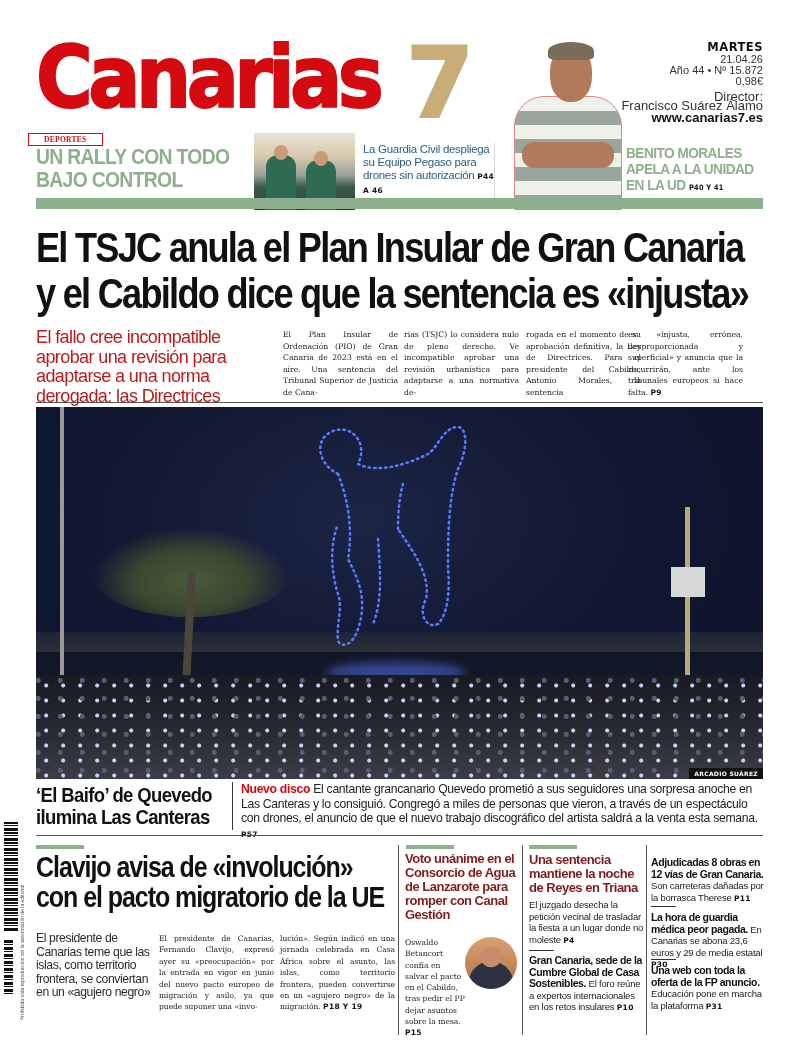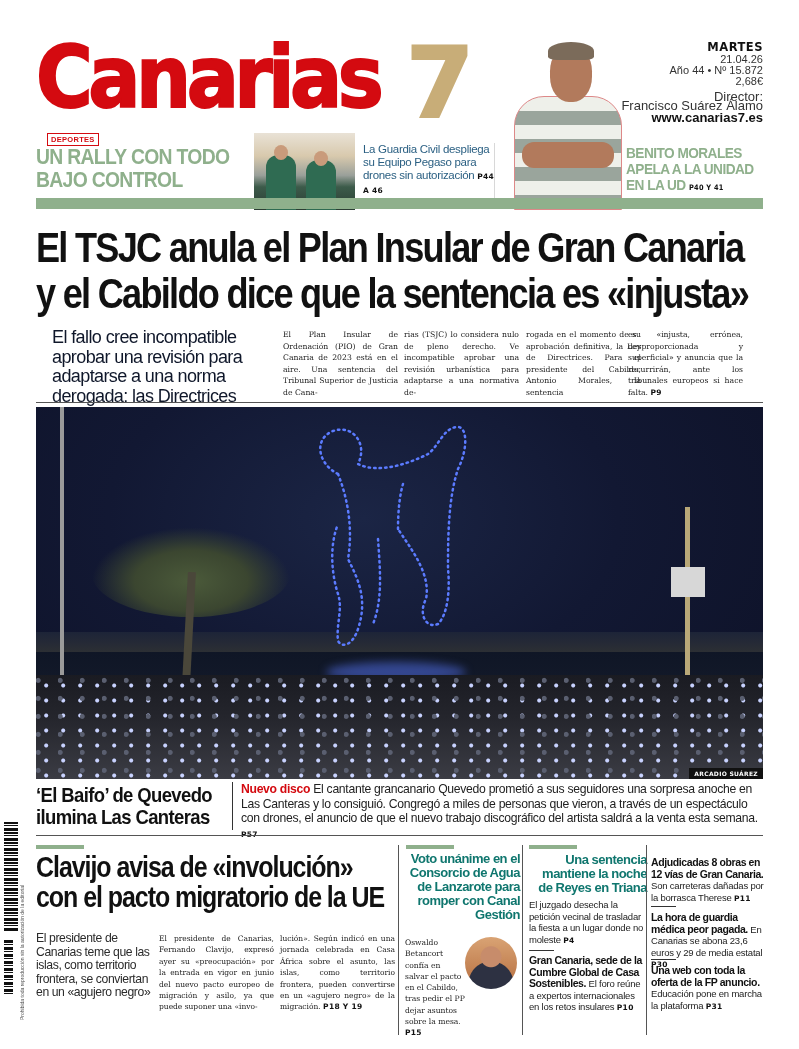--- a/index.html
+++ b/index.html
@@ -12,21 +12,21 @@
   .logo-seven { position: absolute; left: 370px; top: -4px; font-family: "DejaVu Sans", sans-serif; font-weight: 900; font-size: 98px; color: #c8ad78; line-height: 1; -webkit-text-stroke: 2px #c8ad78; }
 
   .edition { position: absolute; right: 36px; top: 40px; text-align: right; }
   .edition .day { font-family: "DejaVu Sans", sans-serif; font-weight: 900; font-size: 11.5px; letter-spacing: 0.5px; color: #111; }
   .edition .line { font-size: 11px; color: #333; line-height: 11px; margin-left: 32px; }
   .edition .small { font-size: 13px; color: #333; line-height: 9px; }
   .edition .web { font-size: 13px; font-weight: bold; color: #111; }
   .edition .gap { height: 5px; }
 
   
-  .deportes-tag { position: absolute; left: 47px; top: 133px; border: 1px solid #d40a10; color: #d40a10; font-family: Liberation Sans, sans-serif; font-weight: bold; font-size: 7.5px; padding: 1px 3px; letter-spacing: 0.3px; }
+  .deportes-tag { position: absolute; left: 28px; top: 133px; border: 1px solid #d40a10; color: #d40a10; font-family: Liberation Serif, serif; font-weight: bold; font-size: 7.5px; padding: 1px 15px; letter-spacing: 0.3px; }
   .rally-head { position: absolute; left: 36px; top: 145px; font-family: "Liberation Sans", sans-serif; font-weight: bold; font-size: 22.5px; line-height: 23px; color: #8fb08c; letter-spacing: -0.8px; transform: scaleX(0.86); transform-origin: left top; }
   .guardia-photo { position: absolute; left: 254px; top: 133px; width: 101px; height: 77px; background: linear-gradient(180deg, #e9e2d6 0%, #d8c9ad 30%, #9aa09a 55%, #3c5b4a 70%, #2b3d33 100%); overflow: hidden; }
   .guardia-photo .p1, .guardia-photo .p2 { position: absolute; bottom: 0; width: 30px; height: 55px; background: #2f6b52; border-radius: 12px 12px 0 0; }
   .guardia-photo .p1 { left: 12px; } .guardia-photo .p2 { left: 52px; height: 50px; }
   .guardia-photo .h1, .guardia-photo .h2 { position: absolute; width: 14px; height: 15px; border-radius: 50%; background: #c99b7b; }
   .guardia-photo .h1 { left: 20px; top: 12px; } .guardia-photo .h2 { left: 60px; top: 18px; }
   .guardia-text { position: absolute; left: 363px; top: 143px; width: 140px; font-size: 11.5px; line-height: 13px; color: #2a5f82; letter-spacing: -0.3px; }
   .page-ref { font-family: "DejaVu Sans", sans-serif; font-weight: 900; font-size: 7.5px; color: #111; letter-spacing: 0.3px; }
   .teaser-divider { position: absolute; left: 494px; top: 143px; width: 1px; height: 55px; background: #d8d8d8; }
 
@@ -34,21 +34,21 @@
   .benito-head { position: absolute; left: 38px; top: 4px; width: 42px; height: 56px; border-radius: 45% 45% 45% 45%; background: #b27a5c; }
   .benito-hair { position: absolute; left: 36px; top: 0; width: 46px; height: 18px; border-radius: 50% 50% 20% 20%; background: #7b6b5a; }
   .benito-body { position: absolute; left: 2px; top: 54px; width: 108px; height: 114px; border-radius: 30px 30px 0 0; background: repeating-linear-gradient(180deg, #eef0ea 0 14px, #9aa59c 14px 28px); border: 1px solid #d88; }
   .benito-arms { position: absolute; left: 10px; top: 100px; width: 92px; height: 26px; border-radius: 12px; background: #b27a5c; }
   .benito-text { position: absolute; left: 626px; top: 145px; font-weight: bold; font-size: 15.5px; line-height: 16px; color: #8fb08c; letter-spacing: -0.6px; transform: scaleX(0.88); transform-origin: left top; white-space: nowrap; }
 
   .green-band { position: absolute; left: 36px; top: 198px; width: 727px; height: 11px; background: #8fb08c; }
 
   
   .main-head { position: absolute; left: 36px; top: 225px; font-family: "Liberation Sans", sans-serif; font-weight: bold; font-size: 42px; line-height: 46px; letter-spacing: -2px; color: #111; white-space: nowrap; transform: scaleX(0.86); transform-origin: left top; }
-  .subhead { position: absolute; left: 36px; top: 328px; width: 240px; font-size: 18px; line-height: 19.5px; color: #0f172a; letter-spacing: -0.6px; font-weight: 300; margin-left: 16px; }
+  .subhead { position: absolute; left: 36px; top: 328px; width: 240px; font-size: 18px; line-height: 19.5px; color: #b91c1c; letter-spacing: -0.6px; font-weight: 300; }
   .body-col { position: absolute; top: 329px; width: 115px; font-family: "DejaVu Serif", serif; font-size: 7.7px; line-height: 11.6px; color: #222; text-align: justify; hyphens: auto; }
   .rule { position: absolute; background: #555; height: 1px; }
 
   
   .photo { position: absolute; left: 36px; top: 407px; width: 727px; height: 372px; overflow: hidden; background: radial-gradient(ellipse at 45% 30%, #1b2545 0%, #121833 45%, #0d1126 100%); }
   .photo .horizon { position: absolute; left: 0; right: 0; top: 225px; height: 20px; background: linear-gradient(180deg, #1d2438, #2c2f34); }
   .photo .water { position: absolute; left: 0; right: 0; top: 245px; height: 40px; background: linear-gradient(180deg, #0f1626, #141a2a); }
   .photo .waterglow { position: absolute; left: 290px; top: 255px; width: 140px; height: 20px; border-radius: 50%; background: rgba(80,110,230,0.55); filter: blur(4px); }
   .photo .crowd { position: absolute; left: 0; right: 0; top: 268px; bottom: 0; background: radial-gradient(circle at 10% 30%, #5a5f70 0 2px, transparent 3px) 0 0/22px 18px, radial-gradient(circle at 60% 70%, #c8d2ff 0 1.5px, transparent 2.5px) 0 0/17px 15px, linear-gradient(180deg, #1a1b22 0%, #24252c 40%, #3b3c44 100%); }
   .photo .palm-trunk { position: absolute; left: 148px; top: 165px; width: 8px; height: 150px; background: #4a473a; transform: rotate(3deg); }
@@ -64,21 +64,21 @@
   .vrule { position: absolute; width: 1px; background: #333; }
   .baifo-text { position: absolute; left: 241px; top: 782px; width: 522px; font-size: 12.2px; line-height: 14.6px; color: #222; letter-spacing: -0.3px; }
   .baifo-text .kicker { color: #d40a10; font-weight: bold; }
 
   
   .green-tick { position: absolute; height: 4px; background: #8fb08c; }
   .clavijo-head { position: absolute; left: 36px; top: 852px; font-weight: bold; font-size: 29px; line-height: 30px; color: #111; letter-spacing: -1.2px; transform: scaleX(0.86); transform-origin: left top; white-space: nowrap; }
   .clavijo-sub { position: absolute; left: 36px; top: 932px; width: 115px; font-size: 12.2px; line-height: 13.5px; color: #2b2b2b; letter-spacing: -0.4px; }
   .clav-col { position: absolute; top: 933px; width: 115px; font-family: "DejaVu Serif", serif; font-size: 7.5px; line-height: 11.4px; color: #222; text-align: justify; }
 
-  .side-head { position: absolute; font-weight: bold; font-size: 13px; line-height: 14px; color: #0f766e; letter-spacing: -0.5px; text-align: right; }
+  .side-head { position: absolute; font-weight: bold; font-size: 13px; line-height: 14px; color: #7f1d1d; letter-spacing: -0.5px; }
   .side-serif { position: absolute; font-family: "DejaVu Serif", serif; font-size: 7.6px; line-height: 11.3px; color: #222; }
   .side-sans { position: absolute; font-size: 9.5px; line-height: 11.6px; color: #222; letter-spacing: -0.2px; }
   .side-sans b { color: #111; font-size: 10.5px; letter-spacing: -0.4px; text-align: center; }
   .mini-rule { position: absolute; height: 1px; background: #333; }
   .oswaldo-photo { position: absolute; left: 465px; top: 937px; width: 52px; height: 52px; border-radius: 50%; background: radial-gradient(circle at 50% 38%, #c78c6b 0 10px, transparent 11px), radial-gradient(circle at 50% 90%, #2d3142 0 22px, transparent 23px), linear-gradient(180deg, #d9a374, #b56d3e); }
 
   
   .barcode { position: absolute; left: 4px; top: 822px; width: 14px; height: 110px; background: repeating-linear-gradient(180deg, #111 0 2px, #fff 2px 3px, #111 3px 4px, #fff 4px 6px, #111 6px 9px, #fff 9px 10px); }
   .barcode2 { position: absolute; left: 4px; top: 940px; width: 9px; height: 54px; background: repeating-linear-gradient(180deg, #111 0 3px, #fff 3px 4px, #111 4px 5px, #fff 5px 7px); }
   .legal { position: absolute; left: 19px; top: 1020px; transform-origin: left top; transform: rotate(-90deg); font-size: 5px; color: #555; white-space: nowrap; }
@@ -88,21 +88,21 @@
 
 <div class="masthead-logo">
   <span class="logo-word">Canarias</span>
   <span class="logo-seven">7</span>
 </div>
 
 <div class="edition">
   <div class="day">MARTES</div>
   <div class="line">21.04.26</div>
   <div class="line">Año 44 • Nº 15.872</div>
-  <div class="line">2,68€</div>
+  <div class="line">0,98€</div>
   <div class="gap"></div>
   <div class="small">Director:</div>
   <div class="small">Francisco Suárez Álamo</div>
   <div class="web">www.canarias7.es</div>
 </div>
 
 <div class="deportes-tag">DEPORTES</div>
 <div class="rally-head">
   <div>UN RALLY CON TODO</div>
   <div>BAJO CONTROL</div>

